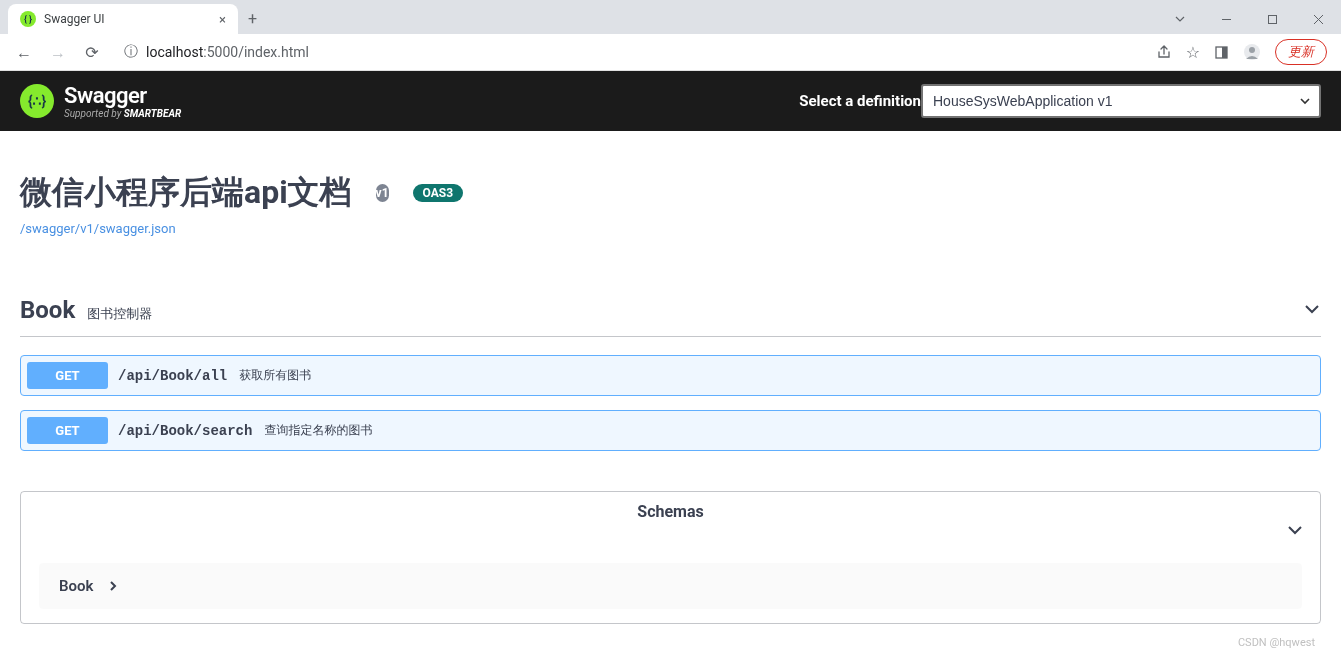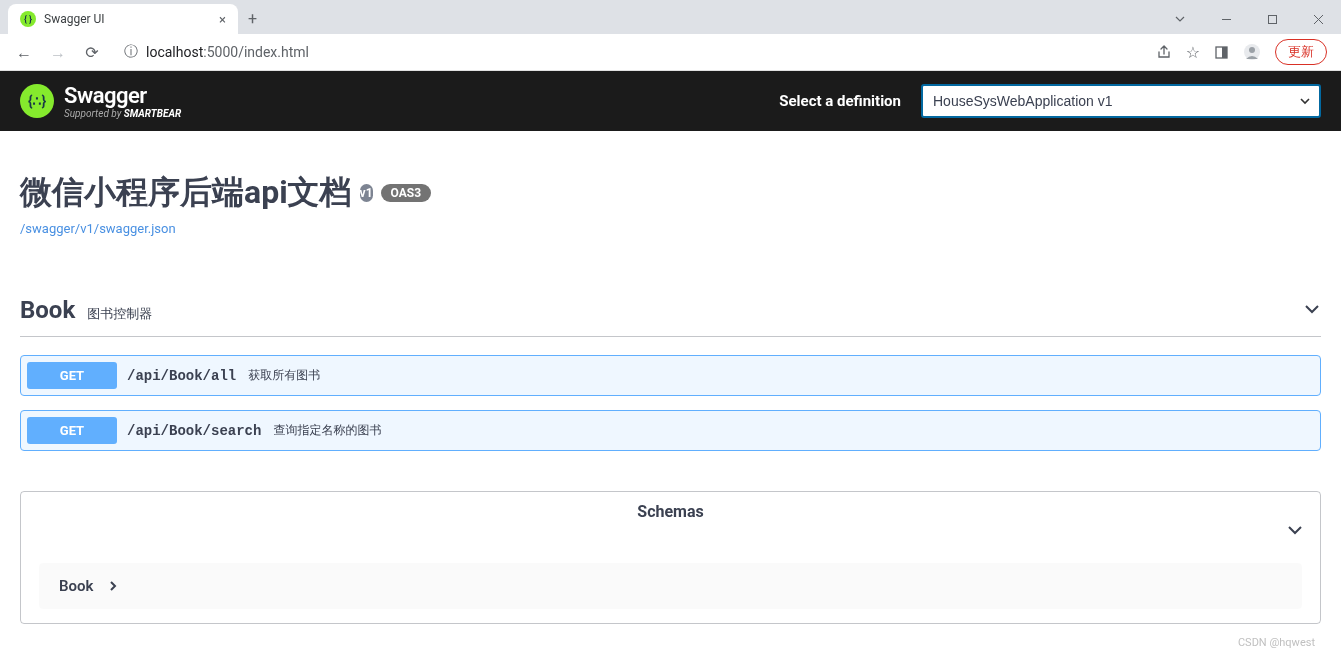--- a/index.html
+++ b/index.html
@@ -16,55 +16,55 @@
     .window-btn { width: 46px; height: 30px; display: flex; align-items: center; justify-content: center; color: #5f6368; font-size: 12px; }
     
     .addr-bar { height: 36px; display: flex; align-items: center; padding: 0 10px; gap: 6px; background: #fff; }
     .nav-btn { width: 28px; height: 28px; display: flex; align-items: center; justify-content: center; color: #5f6368; border-radius: 50%; cursor: pointer; font-size: 16px; }
     .nav-btn.disabled { color: #bdc1c6; }
     .url-field { flex: 1; display: flex; align-items: center; gap: 8px; padding: 4px 12px; border-radius: 14px; font-size: 14px; color: #5f6368; }
     .url-host { color: #202124; }
     .url-path { color: #5f6368; }
     .addr-icons { display: flex; gap: 14px; align-items: center; padding-right: 4px; color: #5f6368; }
     .addr-icon { cursor: pointer; }
-    .update-btn { border: 1px solid #d93025; color: #d93025; border-radius: 14px; padding: 3px 12px; font-size: 13px; }
+    .update-btn { border: 1px solid #d93025; color: #d93025; border-radius: 14px; padding: 3px 12px; font-size: 13px; font-style: italic; }
     
     
     .swagger-topbar { background: #1b1b1b; height: 60px; display: flex; align-items: center; padding: 0 20px; }
     .swagger-logo { display: flex; align-items: center; gap: 10px; }
     .logo-circle { width: 34px; height: 34px; border-radius: 50%; background: #85ea2d; display: flex; align-items: center; justify-content: center; color: #173647; font-weight: bold; font-size: 14px; }
     .logo-text { color: #fff; }
     .logo-main { font-size: 22px; font-weight: 600; letter-spacing: -0.5px; }
     .logo-sub { font-size: 10px; color: #aaa; text-align: right; font-style: italic; }
     .logo-sub b { color: #fff; }
-    .topbar-right { margin-left: auto; display: flex; align-items: center; gap: 20px; }
+    .topbar-right { margin-left: auto; display: flex; align-items: center; gap: 0; }
     .select-label { color: #fff; font-size: 15px; font-weight: 700; }
-    .def-select { width: 400px; height: 34px; border: 2px solid #0369a1; background: #fff; padding: 0 30px 0 10px; font-size: 14px; color: #3b4151; border-radius: 3px; appearance: none; position: relative; }
+    .def-select { width: 400px; height: 34px; border: 2px solid #737373; background: #fff; padding: 0 30px 0 10px; font-size: 14px; color: #3b4151; border-radius: 3px; appearance: none; position: relative; }
     .select-wrap { position: relative; }
     .select-arrow { position: absolute; right: 10px; top: 50%; transform: translateY(-50%); pointer-events: none; color: #333; }
     
     
     .swagger-main { padding: 40px 20px 20px; }
-    .info-header { display: flex; align-items: center; gap: 8px; flex-wrap: wrap; }
+    .info-header { display: flex; align-items: center; gap: 24px; flex-wrap: wrap; }
     .api-title { font-size: 32px; font-weight: 700; color: #3b4151; }
     .version-badge { background: #7d8492; color: #fff; border-radius: 12px; padding: 2px 0; font-size: 12px; font-weight: 700; }
-    .oas-badge { background: #737373; color: #fff; border-radius: 12px; padding: 2px 10px; font-size: 12px; font-weight: 700; }
+    .oas-badge { background: #0f766e; color: #fff; border-radius: 12px; padding: 2px 10px; font-size: 12px; font-weight: 700; }
     .spec-link { color: #4990e2; font-size: 13px; text-decoration: none; display: block; margin-top: 6px; }
     
     
     .tag-section { margin-top: 60px; }
     .tag-header { display: flex; align-items: baseline; gap: 12px; padding-bottom: 12px; border-bottom: 1px solid rgba(59,65,81,0.3); cursor: pointer; }
     .tag-name { font-size: 24px; font-weight: 700; color: #3b4151; }
     .tag-desc { font-size: 13px; color: #3b4151; }
     .tag-arrow { margin-left: auto; font-size: 18px; color: #3b4151; }
     
     
     .operations { margin-top: 18px; }
     .opblock { border: 1px solid #61affe; background: rgba(97,175,254,0.1); border-radius: 4px; margin-bottom: 14px; display: flex; align-items: center; padding: 6px; cursor: pointer; }
-    .method-badge { background: #61affe; color: #fff; font-weight: 700; font-size: 13px; padding: 6px 0; width: 90px; text-align: center; border-radius: 3px; }
+    .method-badge { background: #61affe; color: #fff; font-weight: 700; font-size: 13px; padding: 6px 0; width: 81px; text-align: center; border-radius: 3px; }
     .op-path { font-family: "Courier New", monospace; font-weight: 600; font-size: 14px; color: #3b4151; margin-left: 10px; }
     .op-desc { font-size: 12px; color: #3b4151; margin-left: 12px; }
     
     
     .schemas-section { margin-top: 40px; border: 1px solid rgba(59,65,81,0.3); border-radius: 4px; }
     .schemas-header { padding: 10px 16px; display: flex; align-items: center; cursor: pointer; flex-direction: column; }
     .schemas-title { font-size: 16px; font-weight: 700; color: #3b4151; }
     .schemas-body { padding: 14px 18px; }
     .schema-item { background: rgba(0,0,0,0.02); padding: 14px 20px; border-radius: 4px; display: flex; align-items: center; gap: 14px; cursor: pointer; }
     .schema-name { font-size: 15px; font-weight: 600; color: #3b4151; }

